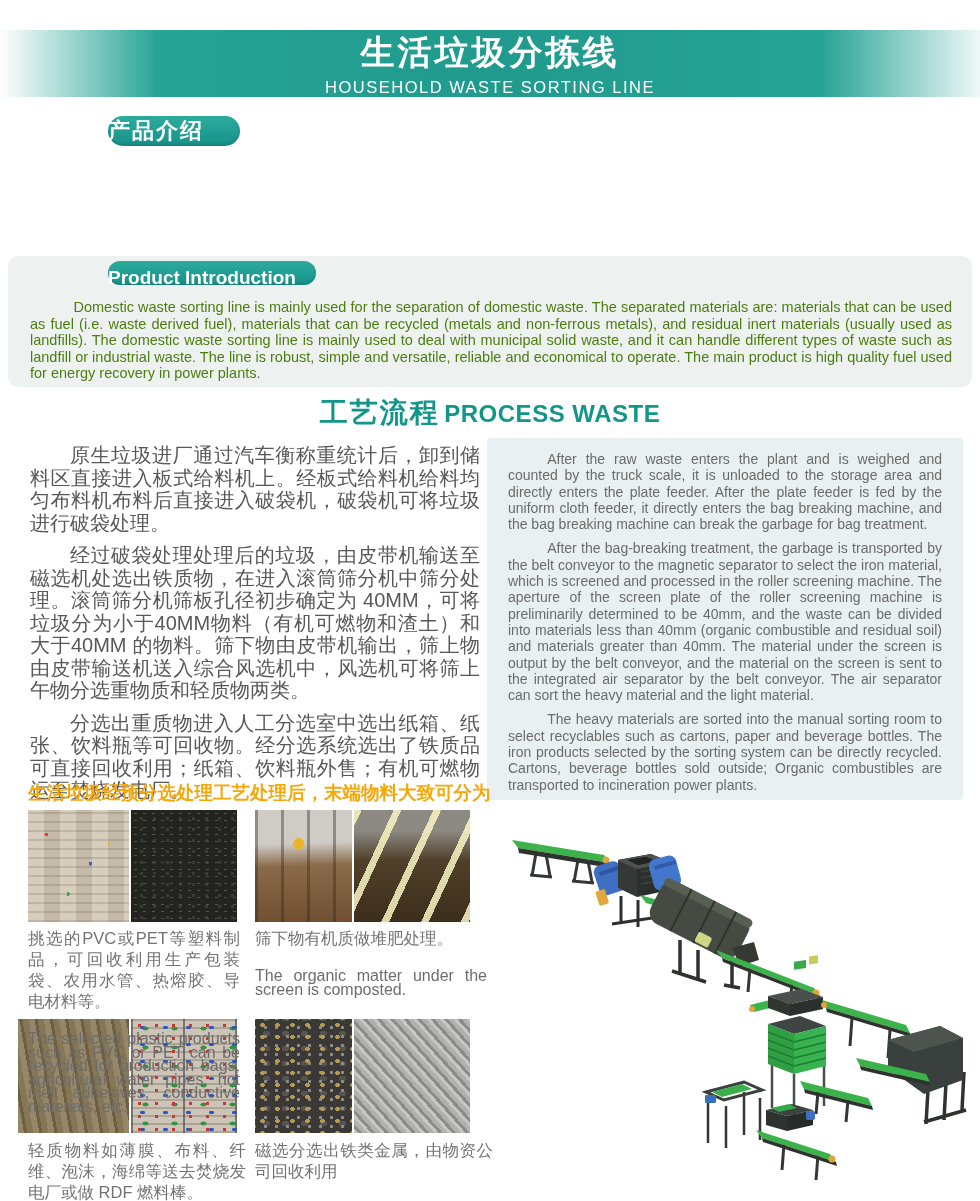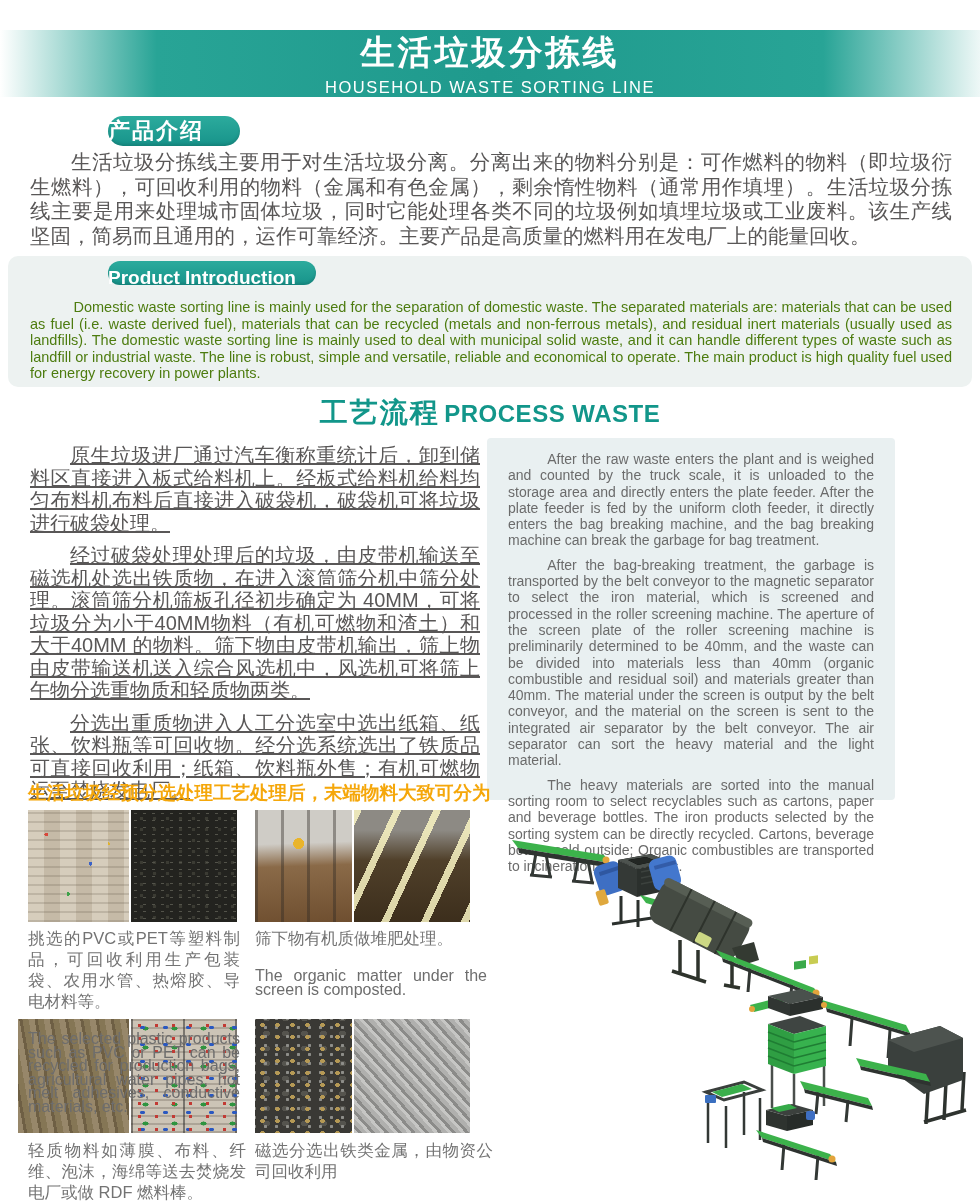--- a/index.html
+++ b/index.html
@@ -24,23 +24,23 @@
   .intro-box{position:absolute;top:256px;left:8px;width:964px;height:131px;background:#edf2f1;border-radius:10px;}
   .para-en1{position:absolute;top:299px;left:30px;width:922px;margin:0;font-size:14.5px;line-height:16.5px;
     color:#4d7c0f;text-align:justify;text-indent:3em;}
 
   
   .pf-heading{position:absolute;top:394px;left:0;width:980px;text-align:center;color:#12968a;}
   .pf-cn{font-size:28px;font-weight:bold;letter-spacing:2px;}
   .pf-en{font-size:24px;font-weight:bold;letter-spacing:.5px;}
 
   
-  .pf-left{position:absolute;top:444px;left:30px;width:450px;color:#595757;font-size:20px;line-height:22.5px;text-align:justify;text-decoration:underline;}
+  .pf-left{position:absolute;top:444px;left:30px;width:450px;color:#595757;font-size:20px;line-height:22.5px;text-align:justify;}
   .pf-left p{margin:0 0 10px 0;text-indent:2em;}
-  .pf-right{position:absolute;top:438px;left:487px;width:408px;height:362px;background:#e9f0f1;border-radius:4px;
+  .pf-right{position:absolute;top:438px;left:487px;width:476px;height:362px;background:#e9f0f1;border-radius:4px;
     box-sizing:border-box;padding:13px 21px;color:#6b6b6b;font-size:14px;line-height:16.3px;text-align:justify;}
   .pf-right p{margin:0 0 8px 0;text-indent:2.8em;}
 
   .materials-lead{position:absolute;top:780px;left:28px;width:470px;font-size:18.5px;font-weight:bold;color:#f5a70a;}
 
   
   .photo{position:absolute;}
   .ph1{top:810px;left:28px;width:101px;height:112px;
     background-image:
       radial-gradient(circle 3px at 18% 22%,#d8483c 60%,rgba(0,0,0,0) 62%),
@@ -98,21 +98,20 @@
 <body>
 
 <div class="page">
 
   <div class="banner">
     <div class="banner-title">生活垃圾分拣线</div>
     <div class="banner-sub">HOUSEHOLD WASTE SORTING LINE</div>
   </div>
 
   <div class="badge badge-cn">产品介绍</div>
-  <p class="para-cn1">生活垃圾分拣线主要用于对生活垃圾分离。分离出来的物料分别是：可作燃料的物料（即垃圾衍生燃料），可回收利用的物料（金属和有色金属），剩余惰性物料（通常用作填埋）。生活垃圾分拣线主要是用来处理城市固体垃圾，同时它能处理各类不同的垃圾例如填埋垃圾或工业废料。该生产线坚固，简易而且通用的，运作可靠经济。主要产品是高质量的燃料用在发电厂上的能量回收。</p>
 
   <div class="intro-box"></div>
   <div class="badge badge-en">Product Introduction</div>
   <p class="para-en1">Domestic waste sorting line is mainly used for the separation of domestic waste. The separated materials are: materials that can be used as fuel (i.e. waste derived fuel), materials that can be recycled (metals and non-ferrous metals), and residual inert materials (usually used as landfills). The domestic waste sorting line is mainly used to deal with municipal solid waste, and it can handle different types of waste such as landfill or industrial waste. The line is robust, simple and versatile, reliable and economical to operate. The main product is high quality fuel used for energy recovery in power plants.</p>
 
   <div class="pf-heading">
     <span class="pf-cn">工艺流程</span>
     <span class="pf-en">PROCESS WASTE</span>
   </div>
 

